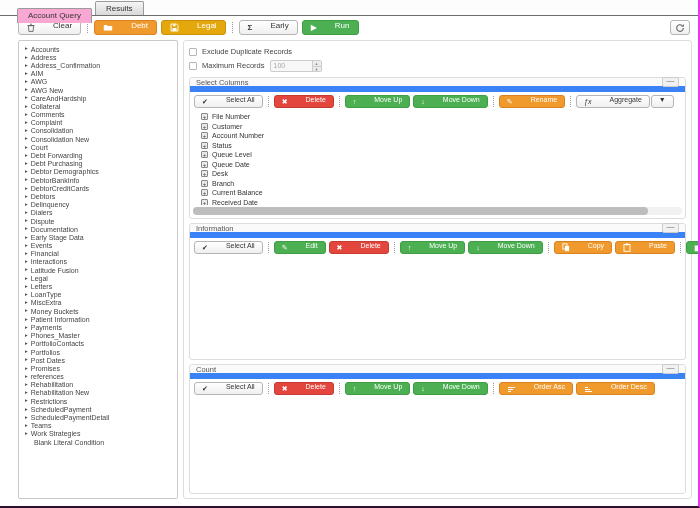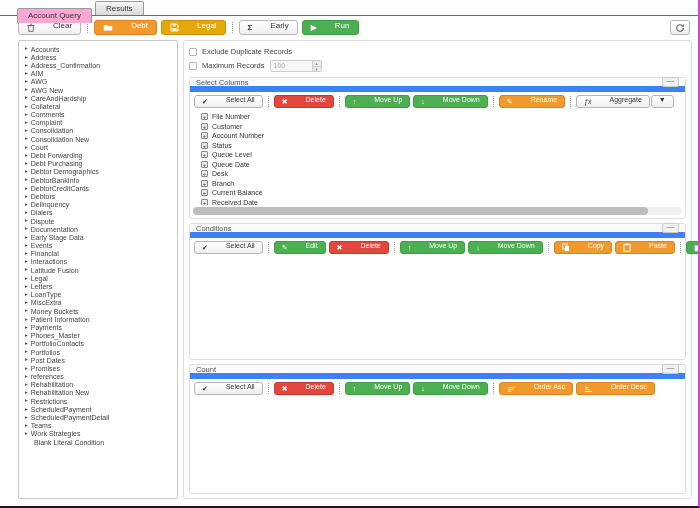--- a/index.html
+++ b/index.html
@@ -489,21 +489,21 @@
               <span class="col-label">Received Date</span>
             </div>
           </div>
         <div class="hscroll">
             <div class="thumb"></div>
           </div>
       </div>
 
       <div class="panel cond-panel">
         <div class="panel-head">
-          <span class="panel-title">Conditions</span>
+          <span class="panel-title">Information</span>
           <span class="collapse">—</span>
         </div>
         <div class="panel-toolbar">
           <button class="btn">
               <span class="ic">✔</span>
               <span>Select All</span>
             </button>
           <span class="vsep"></span>
           <button class="btn btn-green">
               <span class="ic">✎</span>

